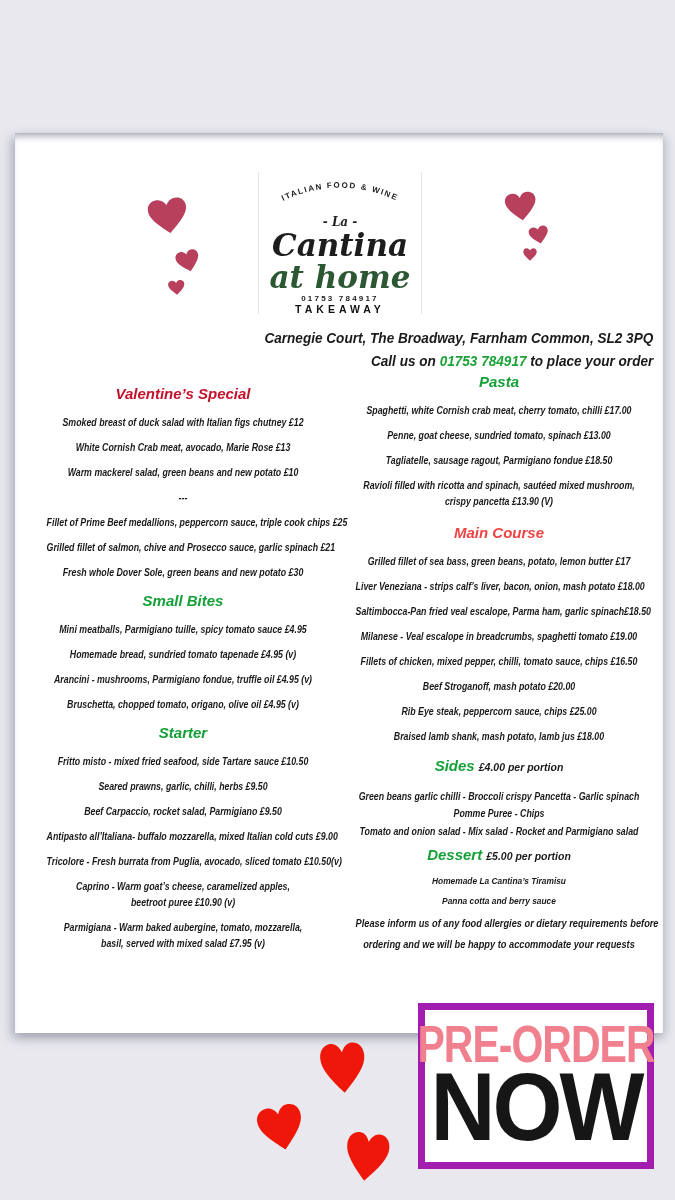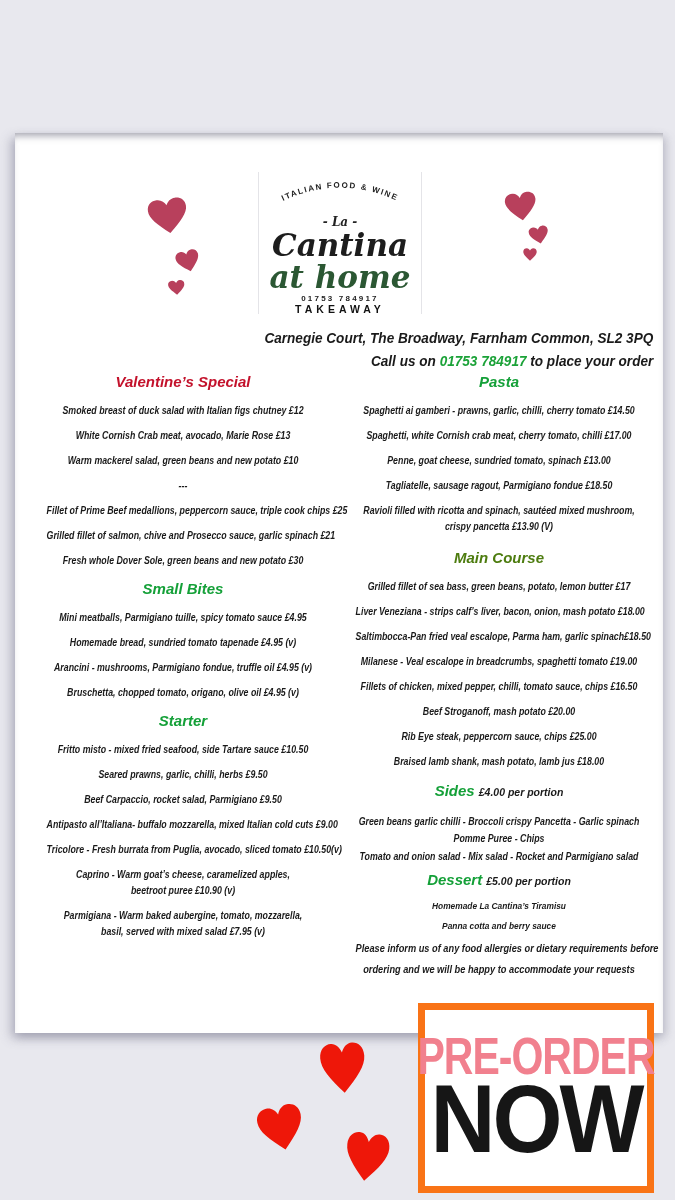--- a/index.html
+++ b/index.html
@@ -18,21 +18,21 @@
   .logo-name{font-family:"DejaVu Serif",serif;font-weight:bold;font-style:italic;font-size:31px;fill:#1d1d1d;}
   .logo-sub{font-family:"DejaVu Serif",serif;font-weight:bold;font-style:italic;font-size:31px;}
   .logo-phone{font-family:"Liberation Sans",sans-serif;font-weight:bold;font-size:8px;letter-spacing:2.2px;fill:#222;}
   .logo-take{font-family:"Liberation Sans",sans-serif;font-weight:bold;font-size:10.5px;letter-spacing:4px;fill:#111;}
   
   #address-block{position:absolute;left:0;top:196px;width:648px;text-align:right;}
   .addr-line{font-size:14px;font-weight:bold;font-style:italic;line-height:18px;margin-bottom:5px;
              transform:scaleX(0.97);transform-origin:50% 50%;white-space:nowrap;}
   
   .menu-column{position:absolute;text-align:center;}
-  #left-column{left:13px;top:240px;width:310px;}
+  #left-column{left:13px;top:252px;width:310px;}
   #right-column{left:321px;top:240px;width:326px;}
   .section-heading{font-size:15px;line-height:18px;font-weight:bold;font-style:italic;margin-bottom:14px;white-space:nowrap;}
   .heading-suffix{color:#1a1a1a;font-size:10.5px;font-weight:bold;font-style:italic;margin-left:4px;}
   .menu-item{margin-bottom:13px;}
   .menu-line{font-size:10px;line-height:12px;font-weight:bold;font-style:italic;white-space:nowrap;
              transform:scaleX(0.88);transform-origin:50% 50%;}
   .menu-line + .menu-line{margin-top:4px;}
   .section-small-bites{margin-top:9px;}
   .section-starter{}
   .section-main-course{margin-top:5px;}
@@ -43,22 +43,22 @@
   .section-dessert{margin-top:8px;}
   .section-dessert .section-heading{margin-bottom:10px;}
   .section-dessert .menu-line{font-size:9.5px;line-height:12px;}
   .section-dessert .menu-item{margin-bottom:8px;}
   .section-allergy-note{margin-top:4px;}
   .section-allergy-note .menu-line{font-size:10.5px;line-height:17px;}
   .section-allergy-note .menu-item{margin-bottom:0;}
   
   .heart{position:absolute;z-index:2;}
   
-  #preorder-badge{position:absolute;left:418px;top:1003px;width:236px;height:190px;box-sizing:border-box;
-                  background:#ffffff;border:7px solid #f97316;z-index:3;
+  #preorder-badge{position:absolute;left:418px;top:1003px;width:236px;height:166px;box-sizing:border-box;
+                  background:#ffffff;border:7px solid #a21caf;z-index:3;
                   display:flex;flex-direction:column;align-items:center;justify-content:center;}
   .preorder-line1{color:#f1808e;font-weight:bold;font-size:41px;line-height:42px;letter-spacing:-1px;
                   transform:scaleY(1.25);white-space:nowrap;}
   .preorder-line2{color:#161616;font-weight:bold;font-size:90px;line-height:84px;letter-spacing:-3px;
                   transform:scaleY(1.08);white-space:nowrap;}
 </style>
 </head>
 <body>
 
 <div id="screen">
@@ -150,38 +150,35 @@
           <div class="menu-item">
             <div class="menu-line">Parmigiana - Warm baked aubergine, tomato, mozzarella,</div>
             <div class="menu-line">basil, served with mixed salad £7.95 (v)</div>
           </div>
         </div>
       </div>
     <div id="right-column" class="menu-column">
         <div class="menu-section section-pasta">
           <div class="section-heading" style="color: rgb(20, 160, 56);"><span>Pasta</span></div>
           <div class="menu-item">
-            <div class="menu-line">Spaghetti ai gamberi - prawns, garlic, chilli, cherry tomato £14.50</div>
-          </div>
-          <div class="menu-item">
             <div class="menu-line">Spaghetti, white Cornish crab meat, cherry tomato, chilli £17.00</div>
           </div>
           <div class="menu-item">
             <div class="menu-line">Penne, goat cheese, sundried tomato, spinach £13.00</div>
           </div>
           <div class="menu-item">
             <div class="menu-line">Tagliatelle, sausage ragout, Parmigiano fondue  £18.50</div>
           </div>
           <div class="menu-item">
             <div class="menu-line">Ravioli filled with ricotta and spinach, sautéed mixed mushroom,</div>
             <div class="menu-line">crispy pancetta £13.90 (V)</div>
           </div>
         </div>
         <div class="menu-section section-main-course">
-          <div class="section-heading" style="color: #4d7c0f; margin-top: 16px;"><span>Main Course</span></div>
+          <div class="section-heading" style="color: #ef4444; margin-top: 16px;"><span>Main Course</span></div>
           <div class="menu-item">
             <div class="menu-line">Grilled fillet of sea bass, green beans, potato, lemon butter £17</div>
           </div>
           <div class="menu-item">
             <div class="menu-line">Liver Veneziana - strips calf’s liver, bacon, onion, mash potato £18.00</div>
           </div>
           <div class="menu-item">
             <div class="menu-line">Saltimbocca-Pan fried veal escalope, Parma ham, garlic spinach£18.50</div>
           </div>
           <div class="menu-item">

